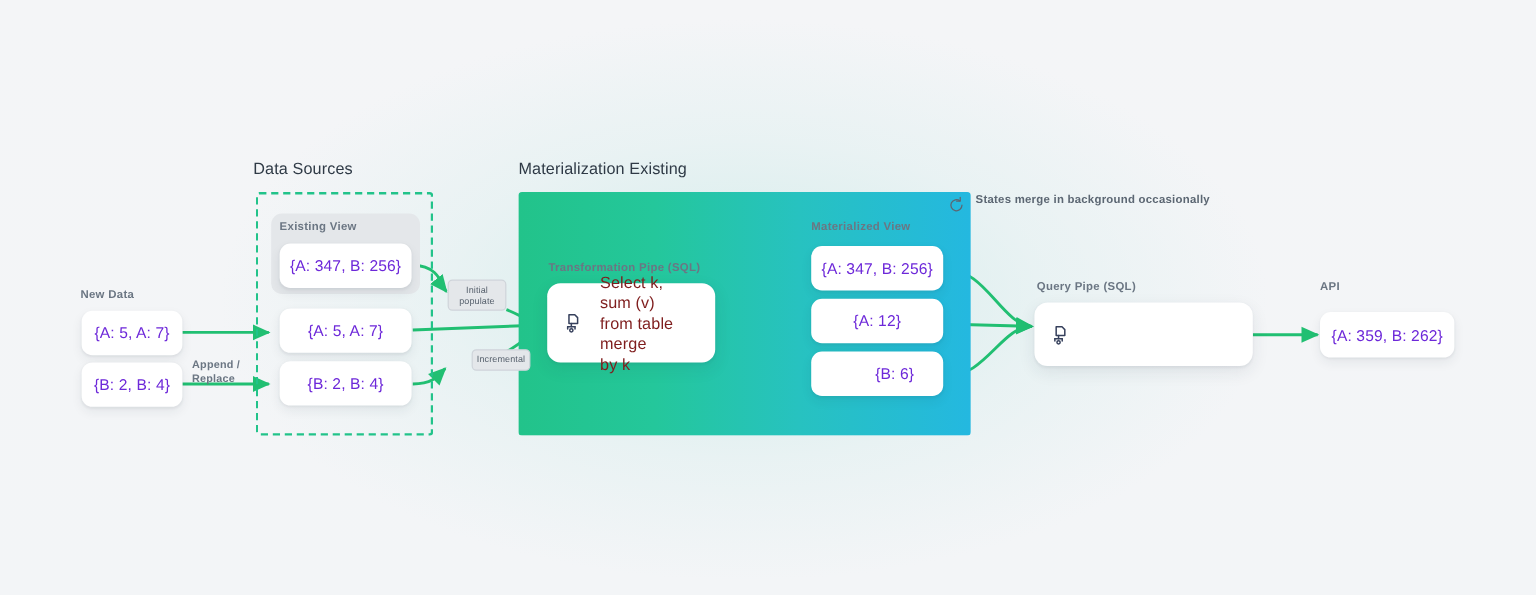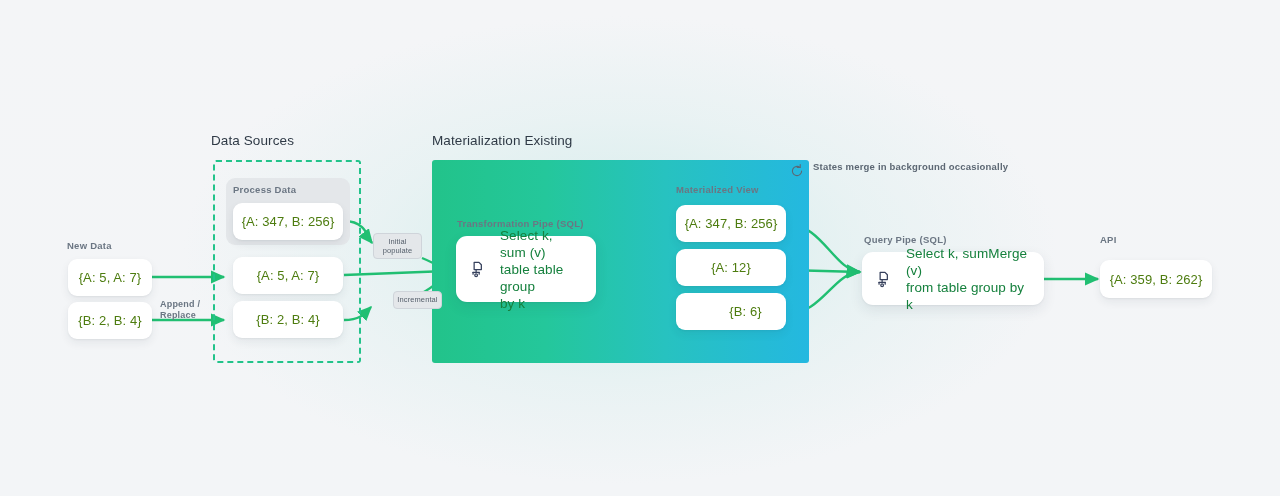--- a/index.html
+++ b/index.html
@@ -70,21 +70,21 @@
   .card {
     position: absolute;
     background: #ffffff;
     border-radius: 9px;
     box-shadow: 0 1px 2px rgba(32,45,62,0.06), 0 4px 10px rgba(32,45,62,0.07);
     display: flex;
     align-items: center;
     justify-content: center;
     box-sizing: border-box;
     font-size: 13px;
-    color: #4d7c0f;
+    color: #6d28d9;
     letter-spacing: 0.1px;
   }
 
   
   .grey-wrap {
     position: absolute;
     background: #e4e7ea;
     border-radius: 9px;
     box-sizing: border-box;
   }
@@ -103,21 +103,21 @@
   .pipe-icon {
     flex: 0 0 auto;
     width: 18px;
     height: 18px;
     margin-right: 12px;
     color: #36405c;
   }
   .pipe-text {
     font-size: 13.5px;
     line-height: 17px;
-    color: #15803d;
+    color: #7f1d1d;
     letter-spacing: 0.1px;
   }
 
   
   .badge {
     position: absolute;
     background: #e4e7ea;
     border: 1px solid #cfd4da;
     border-radius: 4px;
     font-size: 7.5px;
@@ -213,21 +213,21 @@
     <span>{B: 2, B: 4}</span>
   </div>
 
   <div class="edge-note" style="left:160px; top:287px;">
     <div>Append /</div>
     <div>Replace</div>
   </div>
 
   <div class="grey-wrap" style="left:226px; top:178px; width:124px; height:67px;"></div>
 
-  <div class="mini-label" style="left:233px; top:184px;">Process Data</div>
+  <div class="mini-label" style="left:233px; top:184px;">Existing View</div>
 
   <div class="card" style="left:233px; top:203px; width:110px; height:37px;">
     <span>{A: 347, B: 256}</span>
   </div>
 
   <div class="card" style="left:233px; top:257px; width:110px; height:37px;">
     <span>{A: 5, A: 7}</span>
   </div>
 
   <div class="card" style="left:233px; top:301px; width:110px; height:37px;">
@@ -251,21 +251,21 @@
         <path d="M4.6 2.6 h5.4 l2.6 2.6 v5.4 h-8 z"></path>
         <path d="M6.8 10.6 v3.1"></path>
         <path d="M3.4 13.7 h6.8"></path>
         <path d="M3.4 13.7 v2.0"></path>
         <path d="M10.2 13.7 v2.0"></path>
         <circle cx="6.8" cy="17.0" r="1.5"></circle>
       </svg>
     </span>
     <span class="pipe-text">
       <span>Select k, sum (v)</span><br>
-      <span>table table group</span><br>
+      <span>from table merge</span><br>
       <span>by k</span>
     </span>
   </div>
 
   <div class="mini-label" style="left:676px; top:184px;">Materialized View</div>
 
   <div class="card" style="left:676px; top:205px; width:110px; height:37px;">
     <span>{A: 347, B: 256}</span>
   </div>
 
@@ -291,24 +291,20 @@
     <span class="pipe-icon">
       <svg viewBox="0 0 20 20" width="18" height="18" fill="none" stroke="currentColor" stroke-width="1.4" stroke-linecap="round" stroke-linejoin="round">
         <path d="M4.6 2.6 h5.4 l2.6 2.6 v5.4 h-8 z"></path>
         <path d="M6.8 10.6 v3.1"></path>
         <path d="M3.4 13.7 h6.8"></path>
         <path d="M3.4 13.7 v2.0"></path>
         <path d="M10.2 13.7 v2.0"></path>
         <circle cx="6.8" cy="17.0" r="1.5"></circle>
       </svg>
     </span>
-    <span class="pipe-text">
-      <span>Select k, sumMerge (v)</span><br>
-      <span>from table group by k</span>
-    </span>
   </div>
 
   <div class="mini-label" style="left:1100px; top:234px;">API</div>
 
   <div class="card" style="left:1100px; top:260px; width:112px; height:38px;">
     <span>{A: 359, B: 262}</span>
   </div>
 
 </div>
 

